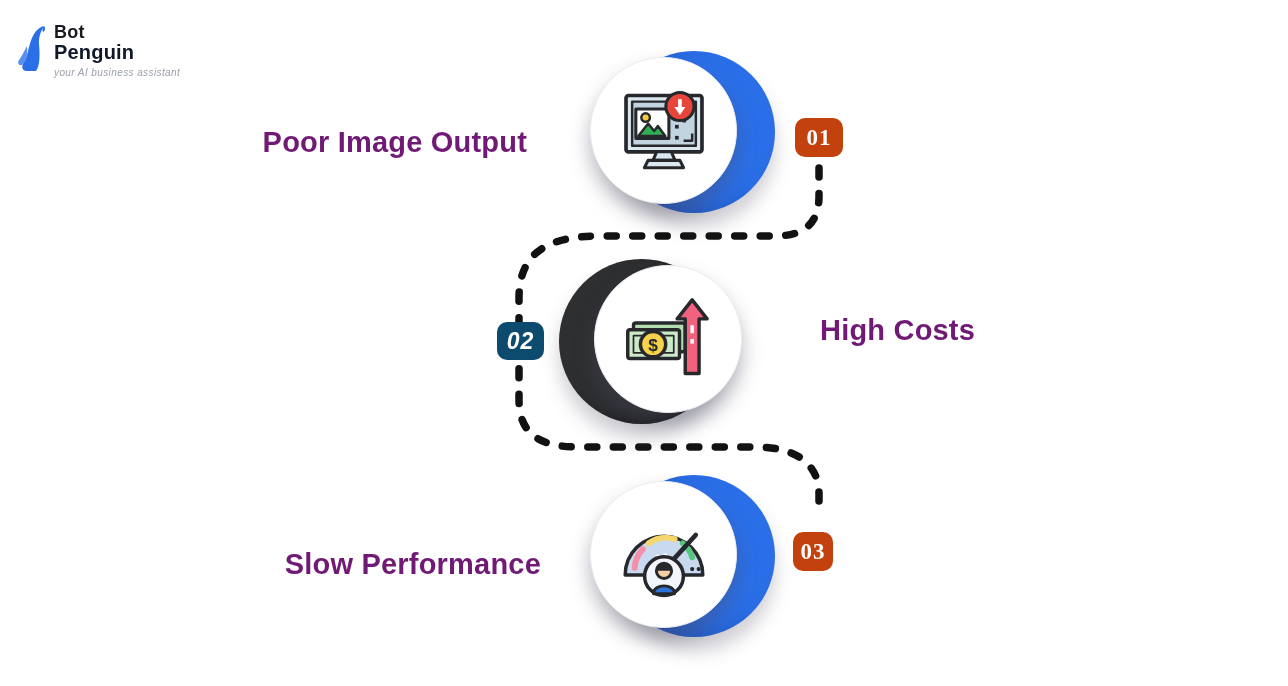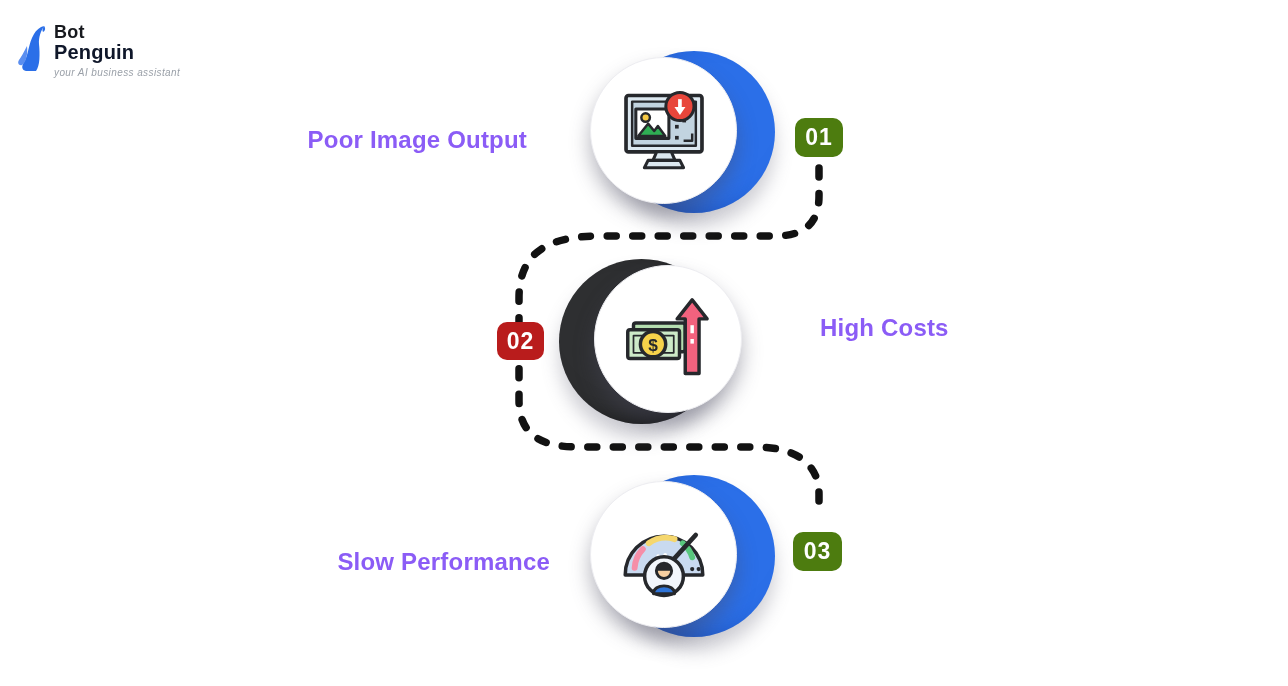--- a/index.html
+++ b/index.html
@@ -46,35 +46,35 @@
   .g3 .crescent { left: 613px; top: 475px; width: 162px; height: 162px; }
   .g3 .white-circle { left: 590px; top: 481px; width: 147px; height: 147px; }
 
   
   .badge {
     position: absolute; z-index: 4;
     display: flex; align-items: center; justify-content: center;
     color: #ffffff; font-weight: 800; font-size: 23px; letter-spacing: 1px;
     border-radius: 10px;
   }
-  .badge.blue { background: #4d7c0f; }
-  .badge.dark { background: #b91c1c; }
+  .badge.blue { background: #c2410c; font-family: Liberation Serif, serif; }
+  .badge.dark { background: #0c4a6e; font-style: italic; }
   .badge-1 { left: 795px; top: 118px; width: 48px; height: 39px; }
   .badge-2 { left: 497px; top: 322px; width: 47px; height: 38px; }
-  .badge-3 { left: 793px; top: 532px; width: 49px; height: 39px; }
+  .badge-3 { left: 793px; top: 532px; width: 40px; height: 39px; }
 
   
   .item-label {
     position: absolute; z-index: 4;
-    font-size: 24px; font-weight: 700; color: #8b5cf6; letter-spacing: 0.2px;
+    font-size: 29px; font-weight: 700; color: #701a75; letter-spacing: 0.2px;
     white-space: nowrap;
   }
   .label-1 { left: 227px; top: 126px; width: 300px; text-align: right; }
   .label-2 { left: 820px; top: 314px; text-align: left; }
-  .label-3 { left: 248px; top: 548px; width: 302px; text-align: right; }
+  .label-3 { left: 239px; top: 548px; width: 302px; text-align: right; }
 </style>
 </head>
 <body>
 
 <div class="canvas">
 
   <div class="logo">
     <svg class="logo-mark" viewBox="0 0 34 48">
       <path d="M30 2 C26 3 22 6 20 10 C14 20 15 30 10 38 C7 43 8 46 12 47 L22 47 C26 42 26 30 25 20 C24.5 13 27 7 30 2 Z" fill="#2b6fe8"></path>
       <path d="M13 22 C10 28 7 33 5 36 C3 39 5 42 8 41 C12 39 14 30 13 22 Z" fill="#5a8ef0"></path>

